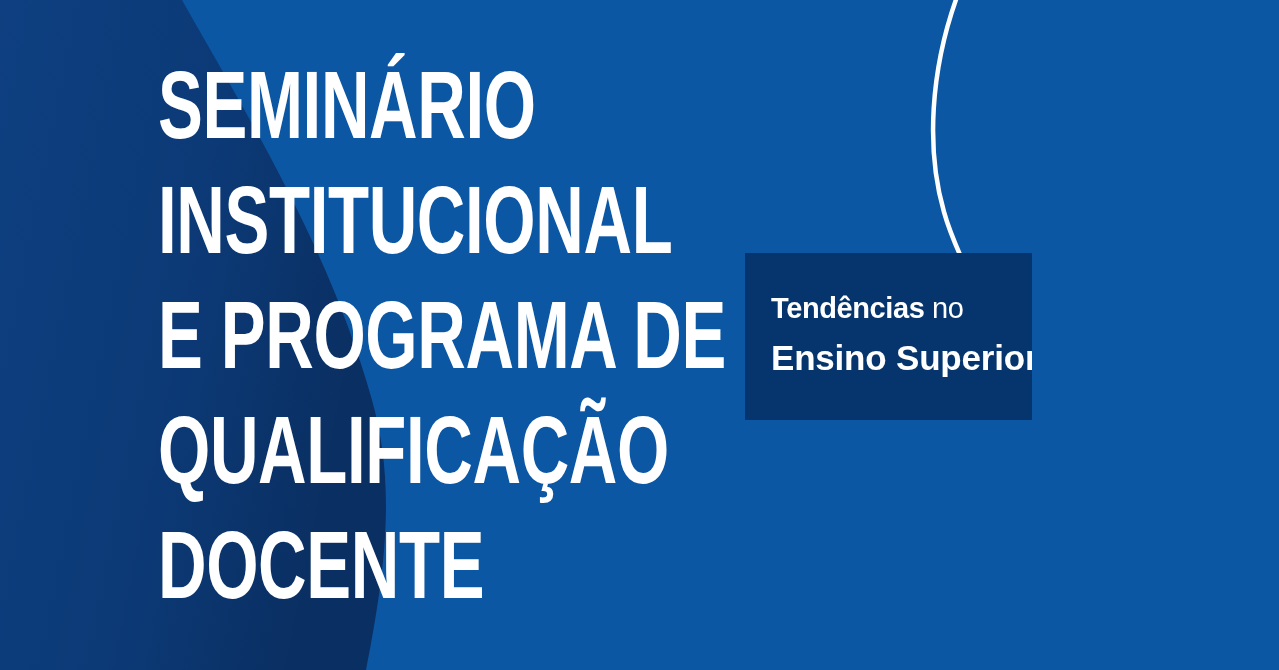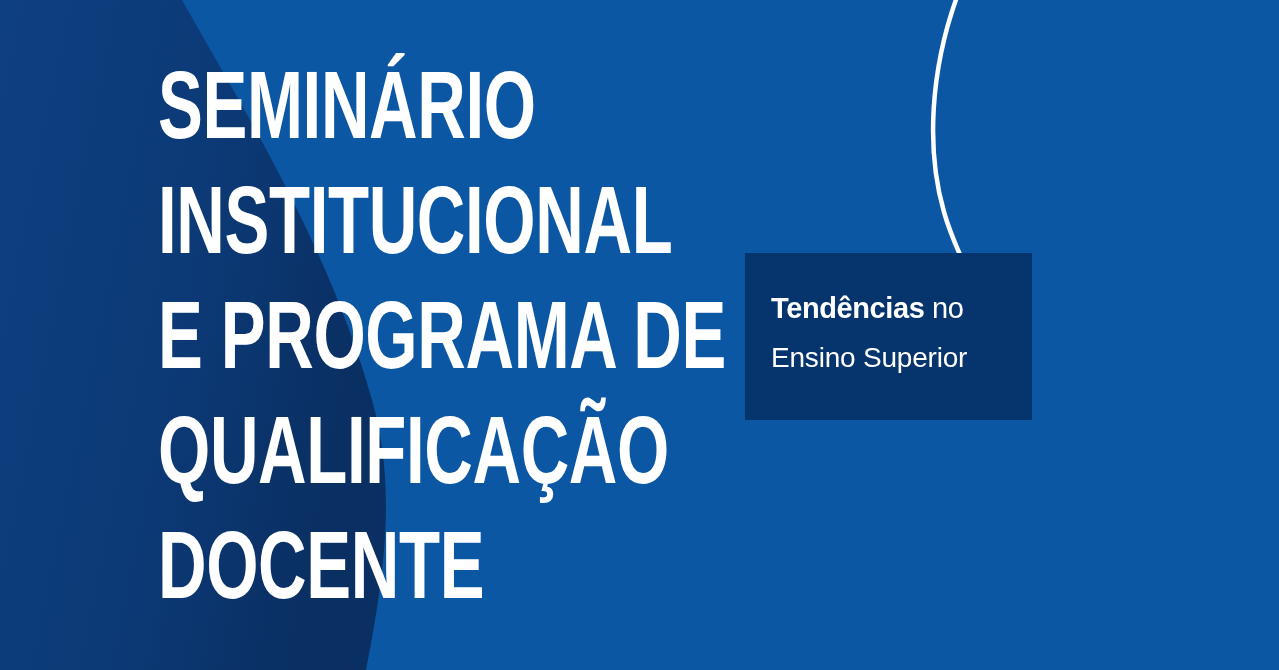--- a/index.html
+++ b/index.html
@@ -77,23 +77,23 @@
     line-height: 49px;
     letter-spacing: -0.4px;
   }
   .badge-strong {
     font-weight: 700;
   }
   .badge-light {
     font-weight: 400;
   }
   .badge-line-2 {
-    font-size: 28px;
+    font-size: 35px;
     line-height: 49px;
-    font-weight: 400;
+    font-weight: 700;
     letter-spacing: -0.2px;
   }
 </style>
 </head>
 <body>
 
 <div id="banner">
 
   <div class="bg-base"></div>
 

